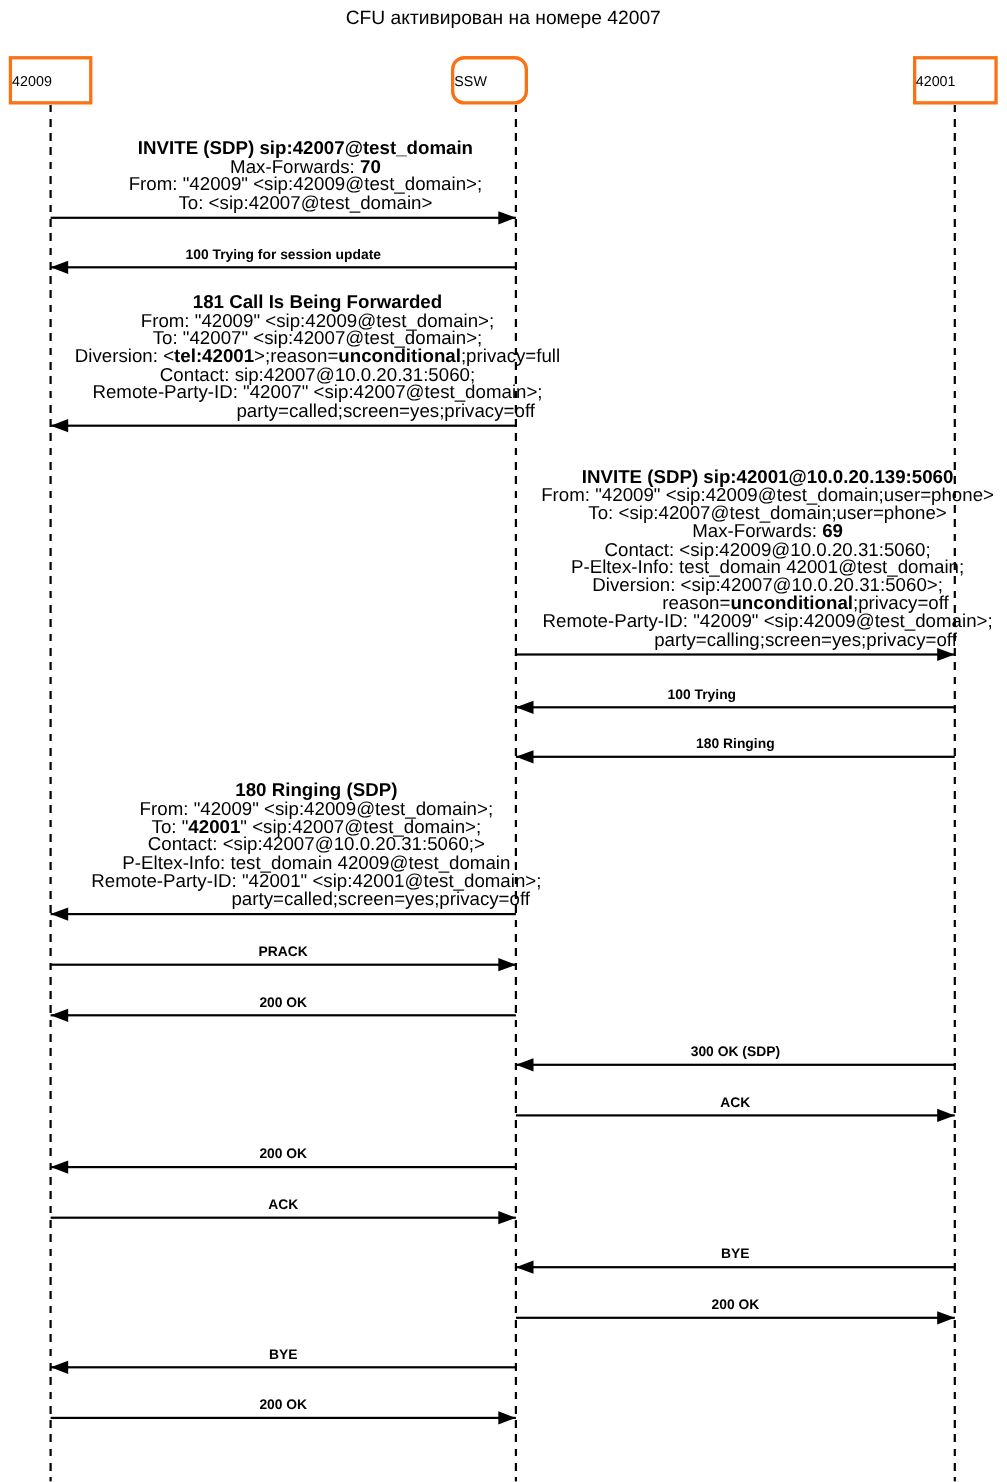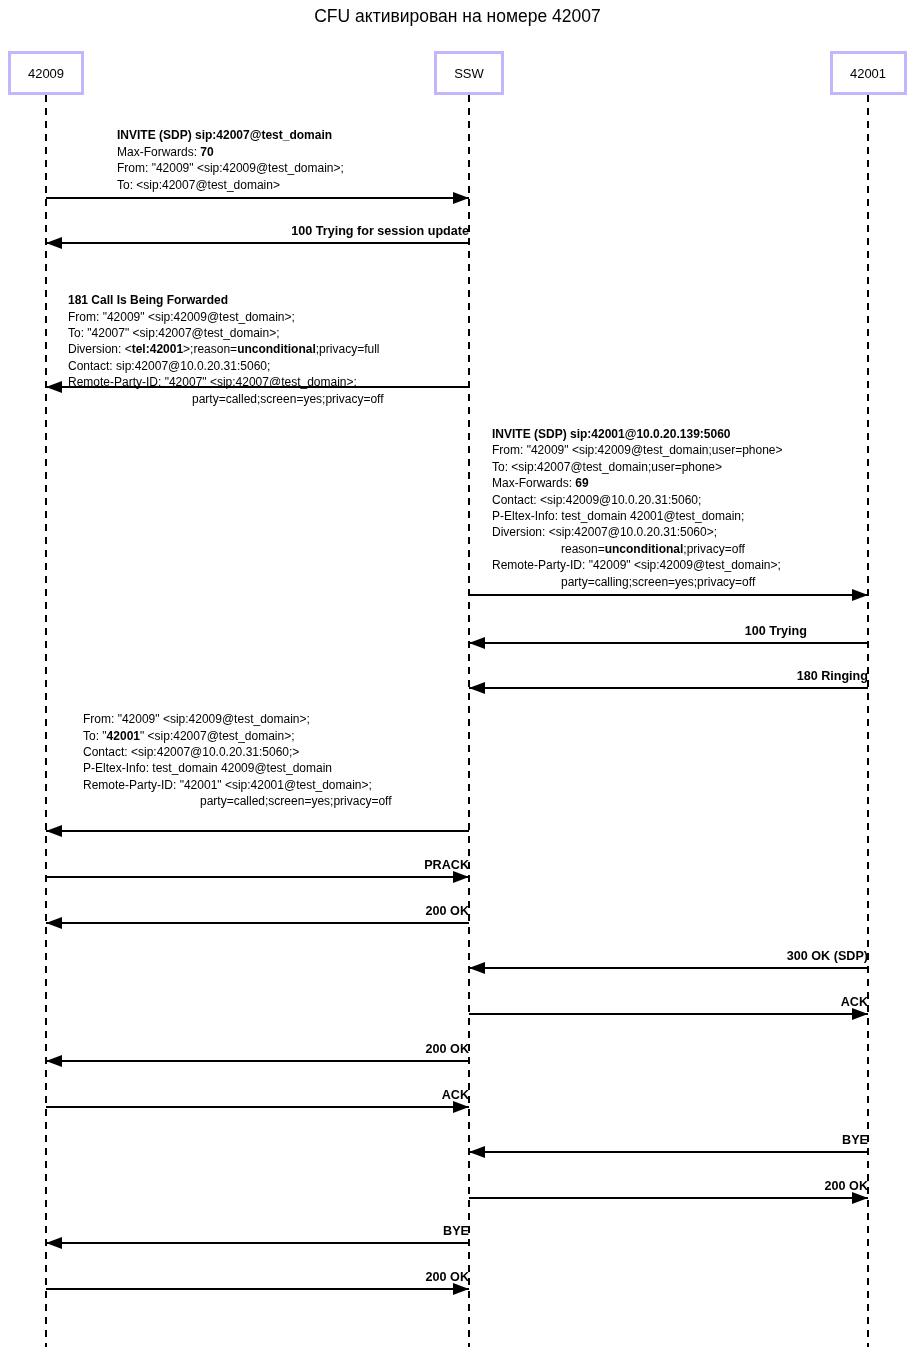--- a/index.html
+++ b/index.html
@@ -9,57 +9,57 @@
     background:#fff;color:#000;
     font-family:Liberation Sans, sans-serif;
     overflow:hidden;
   }
   .title{
     position:absolute;top:6px;left:0;right:0;
     text-align:center;font-size:17.5px;font-weight:400;
   }
   .actor{
     position:absolute;top:51px;height:44px;
-    border:3px solid #c4b5fd;box-sizing:border-box;background:#fff;
-    display:flex;align-items:center;justify-content:center;
+    border:3px solid #f97316;box-sizing:border-box;background:#fff;
+    display:flex;align-items:center;
     font-size:13px;z-index:3;
   }
   .lifeline{
     position:absolute;top:95px;width:2px;height:1252px;
     background:repeating-linear-gradient(to bottom,#000 0 7px,transparent 7px 13px);
     z-index:1;
   }
   .msg-arrow{position:absolute;height:2px;z-index:2;}
   .msg-arrow .bar{position:absolute;left:0;right:0;top:0;height:2px;background:#000;}
   .head{position:absolute;top:-5px;width:0;height:0;
     border-top:6px solid transparent;border-bottom:6px solid transparent;}
   .head.right{right:0;border-left:16px solid #000;}
   .head.left{left:0;border-right:16px solid #000;}
   .msg-label{
-    position:absolute;text-align:right;
+    position:absolute;text-align:center;
     font-size:12.6px;font-weight:bold;z-index:2;white-space:nowrap;
   }
   .msg-block{
-    position:absolute;font-size:12px;line-height:16.4px;
-    white-space:nowrap;z-index:2;
+    position:absolute;font-size:17px;line-height:16.4px;
+    white-space:nowrap;z-index:2;text-align:center;
   }
   .msg-line{display:block;}
   .seg-b{font-weight:bold;}
 </style>
 </head>
 <body>
 
 <div id="stage">
   <div class="title">CFU активирован на номере 42007</div>
   <div id="mount">
       <div class="actor" style="left: 8px; width: 76px;">
         <span>42009</span>
       </div>
       <div class="lifeline" style="left: 45px;"></div>
-      <div class="actor" style="left: 434px; width: 70px;">
+      <div class="actor" style="left: 410px; width: 70px; border-radius: 12px;">
         <span>SSW</span>
       </div>
       <div class="lifeline" style="left: 468px;"></div>
       <div class="actor" style="left: 829.5px; width: 77px;">
         <span>42001</span>
       </div>
       <div class="lifeline" style="left: 867px;"></div>
       <div class="msg-arrow" style="left: 46px; top: 197px; width: 423px;">
         <div class="bar"></div>
         <div class="head right"></div>
@@ -72,21 +72,21 @@
       </div>
       <div class="msg-arrow" style="left: 46px; top: 242px; width: 423px;">
         <div class="bar"></div>
         <div class="head left"></div>
       </div>
       <div class="msg-label" style="left: 46px; width: 423px; top: 224px;">100 Trying for session update</div>
       <div class="msg-arrow" style="left: 46px; top: 386px; width: 423px;">
         <div class="bar"></div>
         <div class="head left"></div>
       </div>
-      <div class="msg-block" style="left: 68px; top: 267.2px; margin-top: 25px;">
+      <div class="msg-block" style="left: 68px; top: 267.2px;">
         <div class="msg-line"><span class="seg-b">181 Call Is Being Forwarded</span></div>
         <div class="msg-line"><span>From: "42009" &lt;sip:42009@test_domain&gt;;</span></div>
         <div class="msg-line"><span>To: "42007" &lt;sip:42007@test_domain&gt;;</span></div>
         <div class="msg-line"><span>Diversion: &lt;</span><span class="seg-b">tel:42001</span><span>&gt;;reason=</span><span class="seg-b">unconditional</span><span>;privacy=full</span></div>
         <div class="msg-line"><span>Contact: sip:42007@10.0.20.31:5060;</span></div>
         <div class="msg-line"><span>Remote-Party-ID: "42007" &lt;sip:42007@test_domain&gt;;</span></div>
         <div class="msg-line"><span style="margin-left: 124px;">party=called;screen=yes;privacy=off</span></div>
       </div>
       <div class="msg-arrow" style="left: 469px; top: 594px; width: 399px;">
         <div class="bar"></div>
@@ -112,20 +112,21 @@
       <div class="msg-arrow" style="left: 469px; top: 687px; width: 399px;">
         <div class="bar"></div>
         <div class="head left"></div>
       </div>
       <div class="msg-label" style="left: 469px; width: 399px; top: 669px;">180 Ringing</div>
       <div class="msg-arrow" style="left: 46px; top: 830px; width: 423px;">
         <div class="bar"></div>
         <div class="head left"></div>
       </div>
       <div class="msg-block" style="left: 83px; top: 711.2px;">
+        <div class="msg-line"><span class="seg-b">180 Ringing (SDP)</span></div>
         <div class="msg-line"><span>From: "42009" &lt;sip:42009@test_domain&gt;;</span></div>
         <div class="msg-line"><span>To: "</span><span class="seg-b">42001</span><span>" &lt;sip:42007@test_domain&gt;;</span></div>
         <div class="msg-line"><span>Contact: &lt;sip:42007@10.0.20.31:5060;&gt;</span></div>
         <div class="msg-line"><span>P-Eltex-Info: test_domain 42009@test_domain</span></div>
         <div class="msg-line"><span>Remote-Party-ID: "42001" &lt;sip:42001@test_domain&gt;;</span></div>
         <div class="msg-line"><span style="margin-left: 117px;">party=called;screen=yes;privacy=off</span></div>
       </div>
       <div class="msg-arrow" style="left: 46px; top: 876px; width: 423px;">
         <div class="bar"></div>
         <div class="head right"></div>

